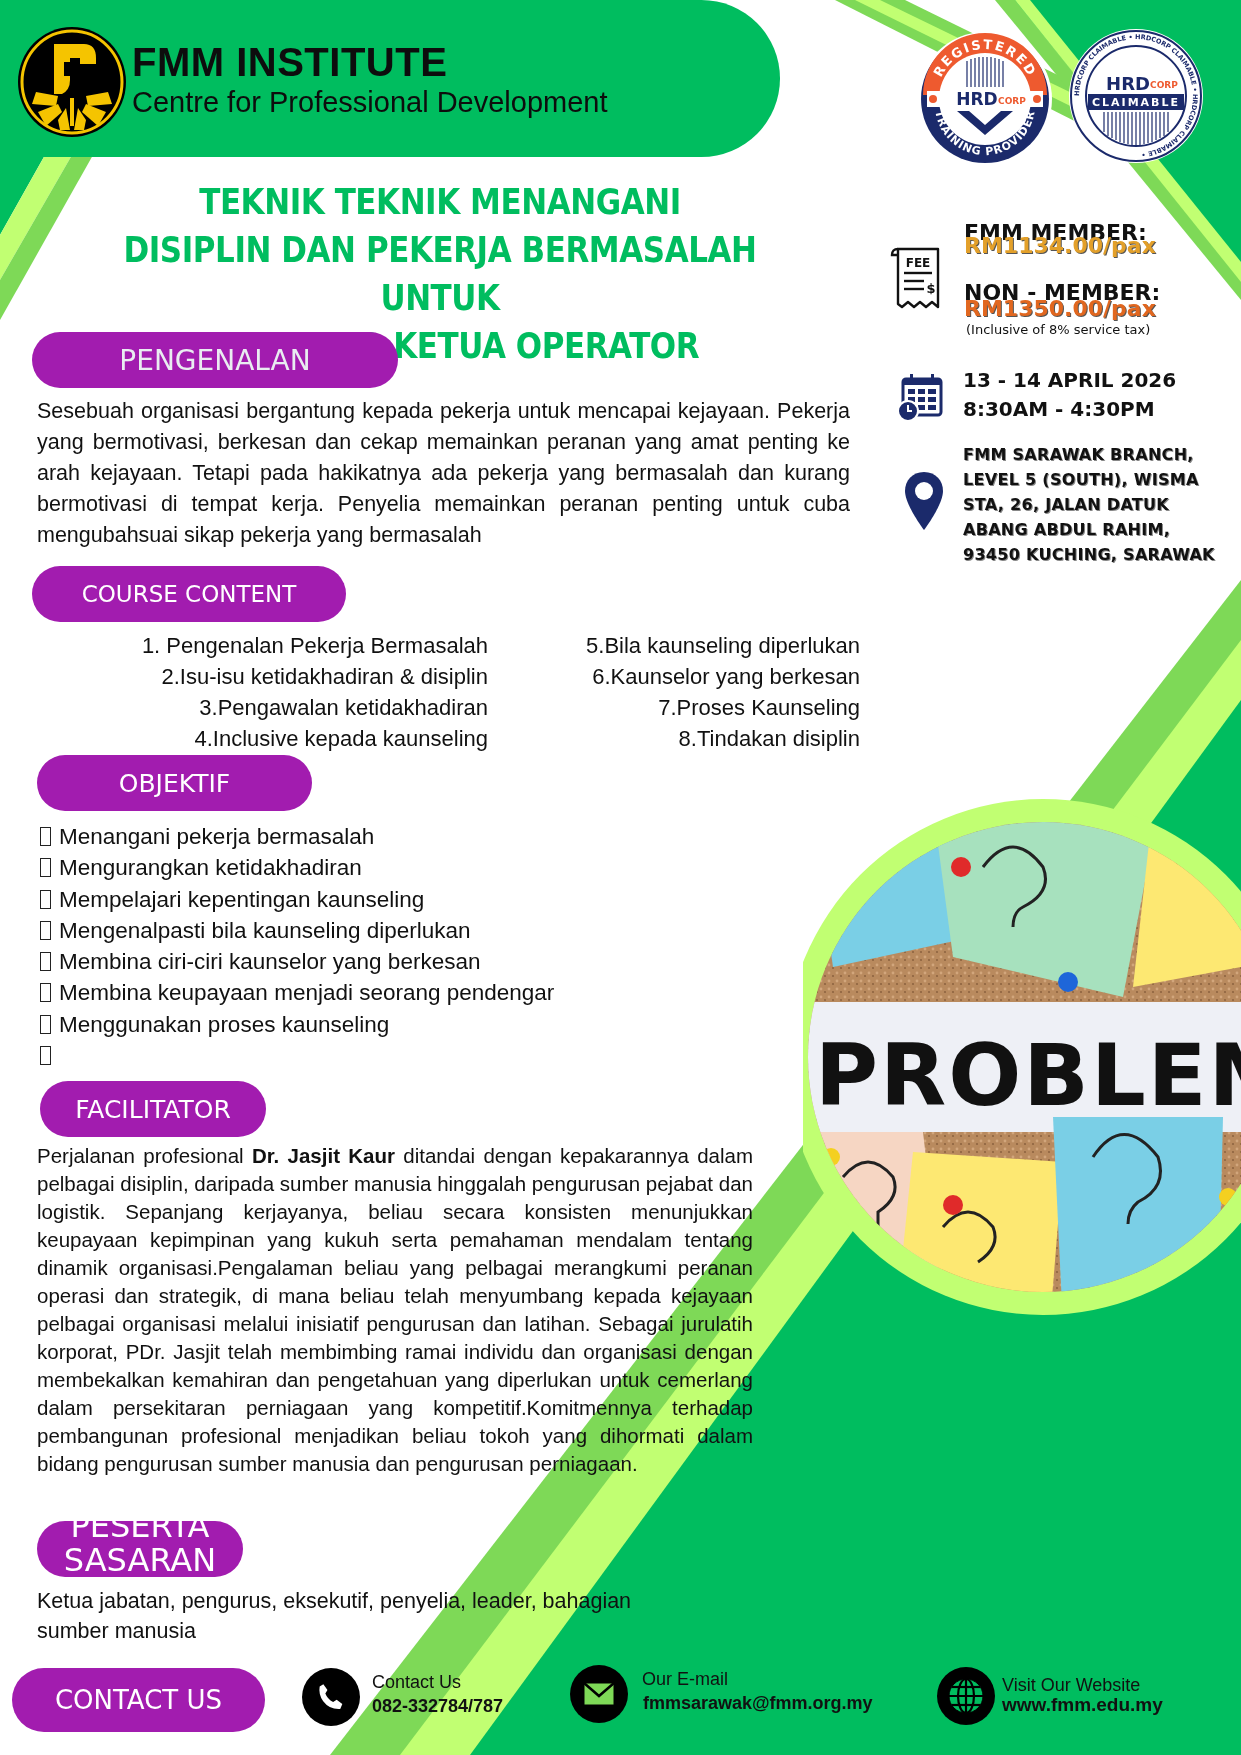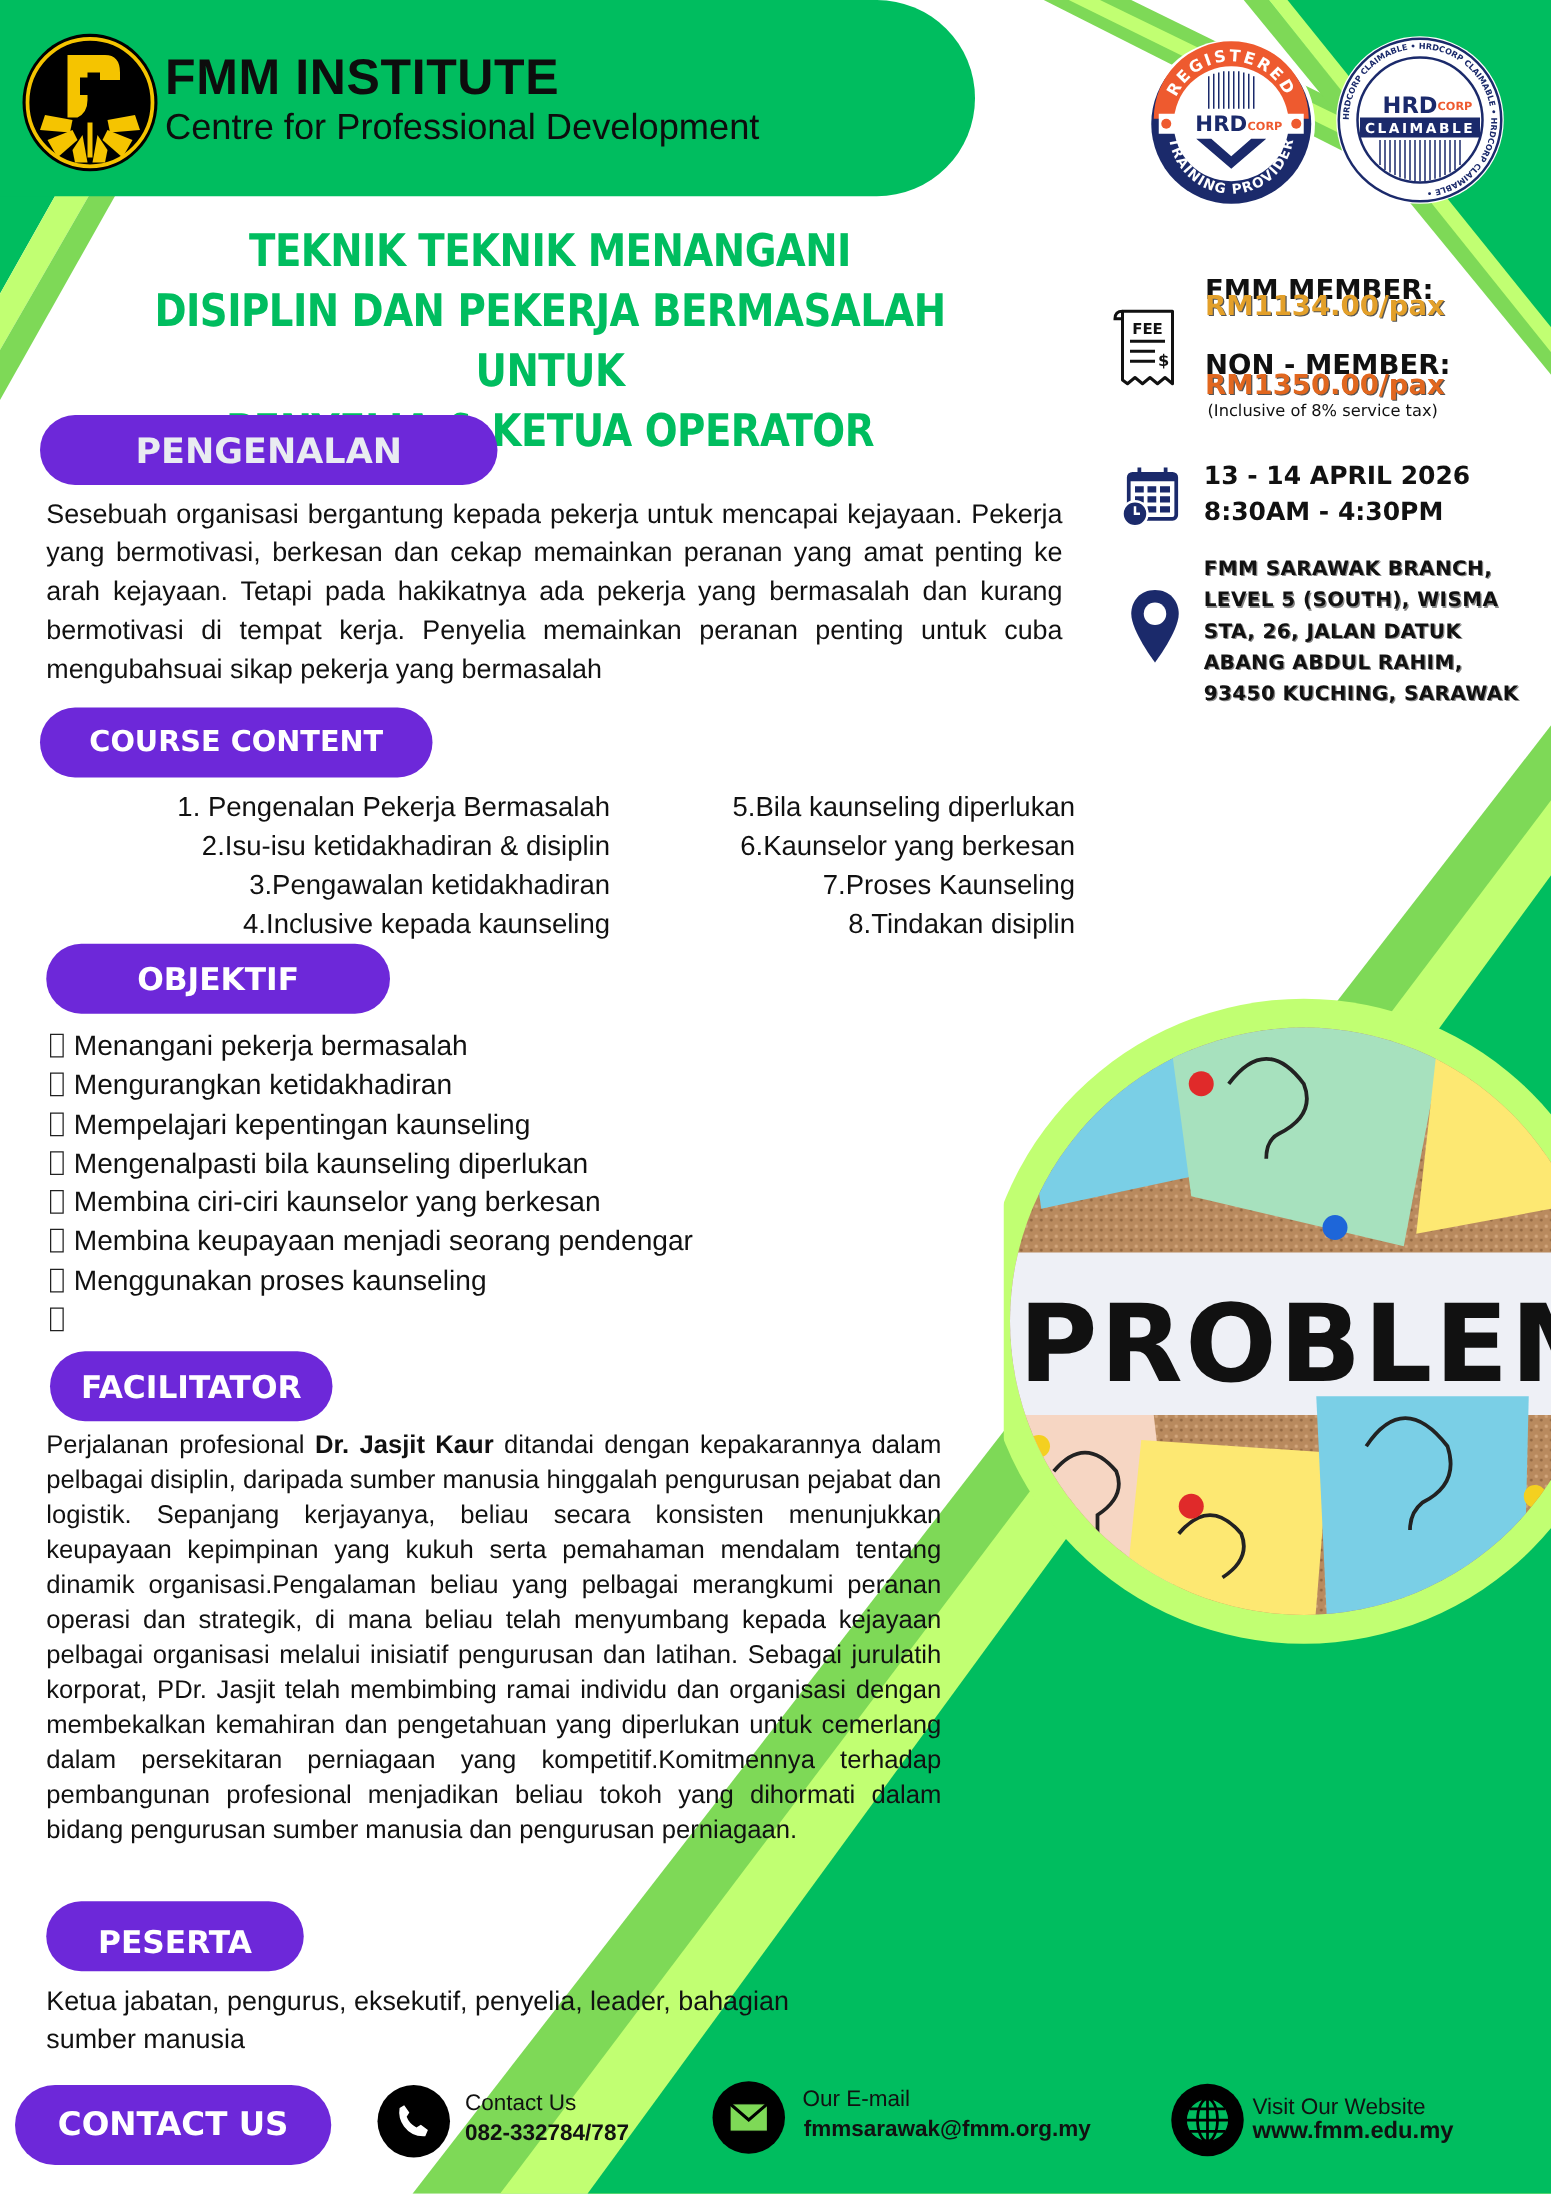--- a/index.html
+++ b/index.html
@@ -12,26 +12,26 @@
   .logo { left:16px; top:26px; width:112px; height:112px; }
   .brand-title { left:132px; top:40px; font-size:40px; font-weight:bold; color:#0d0d0d; letter-spacing:0.5px; }
   .brand-sub { left:132px; top:86px; font-size:29px; color:#0d0d0d; }
 
   .badge { width:136px; height:136px; }
   .badge1 { left:917px; top:31px; }
   .badge2 { left:1068px; top:28px; }
 
   .title { left:20px; top:178px; width:840px; text-align:center; color:#00BD5F; font-weight:bold; font-size:36px; line-height:48px; letter-spacing:-0.5px; font-family:"DejaVu Sans", sans-serif; transform:scaleX(0.86); transform-origin:center top; }
 
-  .pill { background:#6d28d9; color:#fff; font-weight:bold; border-radius:30px; display:flex; align-items:center; justify-content:center; font-family:"DejaVu Sans", sans-serif; }
+  .pill { background:#a21caf; color:#fff; font-weight:normal; border-radius:30px; display:flex; align-items:center; justify-content:center; font-family:"DejaVu Sans", sans-serif; }
   .pill-pengenalan { left:32px; top:332px; width:366px; height:56px; font-size:28px; color:#e9ecf1; }
   .pill-course { left:32px; top:566px; width:314px; height:56px; font-size:23px; }
   .pill-objektif { left:37px; top:755px; width:275px; height:56px; font-size:25px; }
   .pill-facilitator { left:40px; top:1081px; width:226px; height:56px; font-size:25px; }
-  .pill-peserta { left:37px; top:1521px; width:206px; height:56px; font-size:25px; overflow:hidden; align-items:flex-start; padding-top:16px; box-sizing:border-box; }
+  .pill-peserta { left:37px; top:1521px; width:206px; height:56px; font-size:32px; overflow:hidden; align-items:flex-end; padding-top:16px; box-sizing:border-box; }
   .pill-peserta span { display:block; text-align:center; line-height:34px; }
   .pill-contact { left:12px; top:1668px; width:253px; height:64px; font-size:26px; border-radius:34px; }
 
   .body-text { font-size:21.5px; line-height:31px; color:#111; font-family:"Liberation Sans", sans-serif; }
   .intro { left:37px; top:396px; width:813px; text-align:justify; text-align-last:left; }
 
   .course-col { font-size:22px; line-height:31px;text-align:right; }
   .course-col1 { left:48px; top:630px; width:440px; }
   .course-col2 { left:500px; top:630px; width:360px; }
   .course-item .num { display:inline-block; min-width:22px; }

